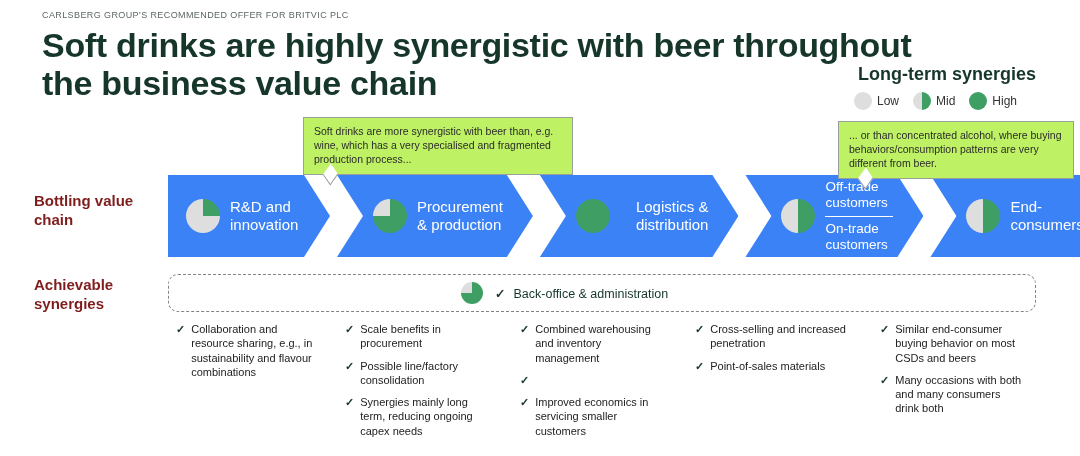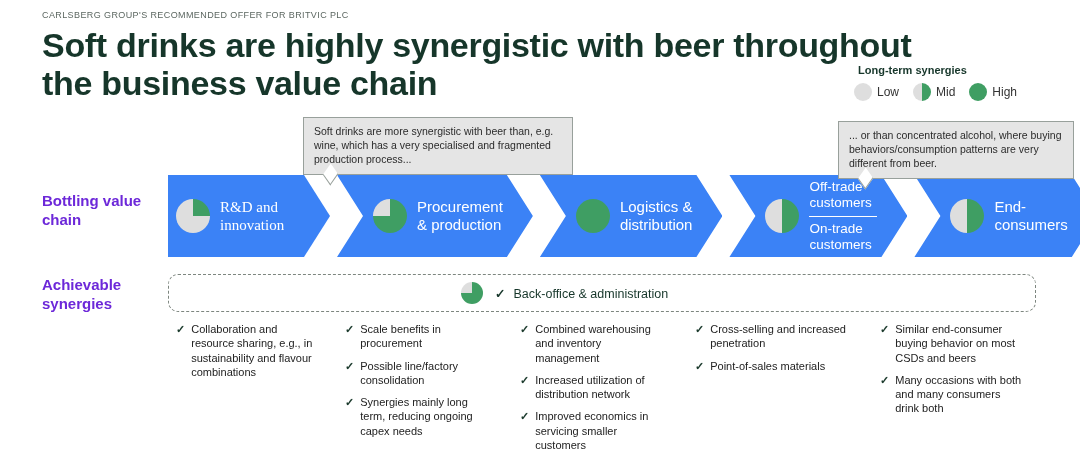--- a/index.html
+++ b/index.html
@@ -10,59 +10,59 @@
     color:#222;
   }
   .abs { position:absolute; }
 
   
   .eyebrow { left:42px; top:10px; font-size:9px; letter-spacing:.4px; color:#5c6761; font-weight:500; }
   .title { left:42px; top:26px; width:880px; font-size:34px; font-weight:bold; color:#16362a; line-height:1.12; letter-spacing:-0.3px; }
 
   
   .legend { top:64px; right:16px; width:210px; }
-  .legend-title { font-size:11px; font-weight:bold; color:#16362a; margin-bottom:7px; padding-left:4px; }
+  .legend-title { font-size:18px; font-weight:bold; color:#16362a; margin-bottom:7px; padding-left:4px; }
   .legend-row { display:flex; align-items:center; gap:14px; }
   .legend-item { display:flex; align-items:center; gap:5px; }
   .legend-label { font-size:12px; color:#333; }
   .pie { border-radius:50%; flex:0 0 auto; }
   .pie-18 { width:18px; height:18px; }
   .pie-22 { width:22px; height:22px; }
   .pie-34 { width:34px; height:34px; }
 
   
   .callout {
-    background:#e5e5e5; border:1px solid #98a09b; padding:7px 10px;
+    background:#bef264; border:1px solid #98a09b; padding:7px 10px;
     font-size:10.5px; line-height:1.32; color:#2b2b2b; z-index:6;
   }
   .callout::after {
     content:""; position:absolute; left:20px; bottom:-7px;
     width:12px; height:12px; background:#fff;
     border-right:1px solid #98a09b; border-bottom:1px solid #98a09b;
     transform:rotate(55deg) skew(20deg);
   }
   .callout-1 { left:303px; top:117px; width:270px; }
   .callout-2 { left:838px; top:121px; width:236px; }
 
   
-  .row-label { left:42px; width:112px; font-size:15px; font-weight:bold; color:#6d28d9; line-height:1.25; }
+  .row-label { left:34px; width:112px; font-size:15px; font-weight:bold; color:#7f1d1d; line-height:1.25; }
   .row-label-chain { top:192px; }
   .row-label-syn { top:276px; }
 
   
   .band { left:168px; top:175px; width:870px; height:82px; display:flex; gap:7px; }
   .seg {
     background:#3b82f6; color:#fff; display:flex; align-items:center;
     padding:0 30px 0 36px; position:relative;
   }
-  .seg-first { clip-path:polygon(0 0, calc(100% - 26px) 0, 100% 50%, calc(100% - 26px) 100%, 0 100%); padding-left:8px;font-family:Liberation Serif, serif; }
+  .seg-first { clip-path:polygon(0 0, calc(100% - 26px) 0, 100% 50%, calc(100% - 26px) 100%, 0 100%); padding-left:18px; }
   .seg-mid   { clip-path:polygon(0 0, calc(100% - 26px) 0, 100% 50%, calc(100% - 26px) 100%, 0 100%, 26px 50%); }
   .seg .pie { margin-right:10px; }
   .seg-label { font-size:15px; line-height:1.2; font-weight:500; }
-  .seg1 { flex:0 0 162px; } .seg2 { flex:0 0 168px; } .seg3 { flex:0 0 168px; }
+  .seg1 { flex:0 0 162px; } .seg2 { flex:0 0 168px; } .seg3 { flex:0 0 168px;gap:16px; }
   .seg4 { flex:0 0 178px; } .seg5 { flex:0 0 166px; }
   .customers-col { display:flex; flex-direction:column; flex:1; }
   .customers-col .seg-label { font-size:13.5px; }
   .customers-divider { border-top:1px solid #fff; margin:4px 0; width:100%; }
 
   
   .backoffice-box {
     left:168px; top:274px; width:868px; height:38px;
     border:1.5px dashed #7d867f; border-radius:10px;
     display:flex; align-items:center; gap:12px; padding-left:292px;
@@ -167,21 +167,20 @@
         <span>Synergies mainly long term, reducing ongoing capex needs</span>
       </div>
     </div>
   <div class="col col3">
       <div class="check-item">
         <span class="check">✓</span>
         <span>Combined warehousing and inventory management</span>
       </div>
       <div class="check-item">
         <span class="check">✓</span>
-        <span>Increased utilization of distribution network</span>
       </div>
       <div class="check-item">
         <span class="check">✓</span>
         <span>Improved economics in servicing smaller customers</span>
       </div>
     </div>
   <div class="col col4">
       <div class="check-item">
         <span class="check">✓</span>
         <span>Cross-selling and increased penetration</span>

